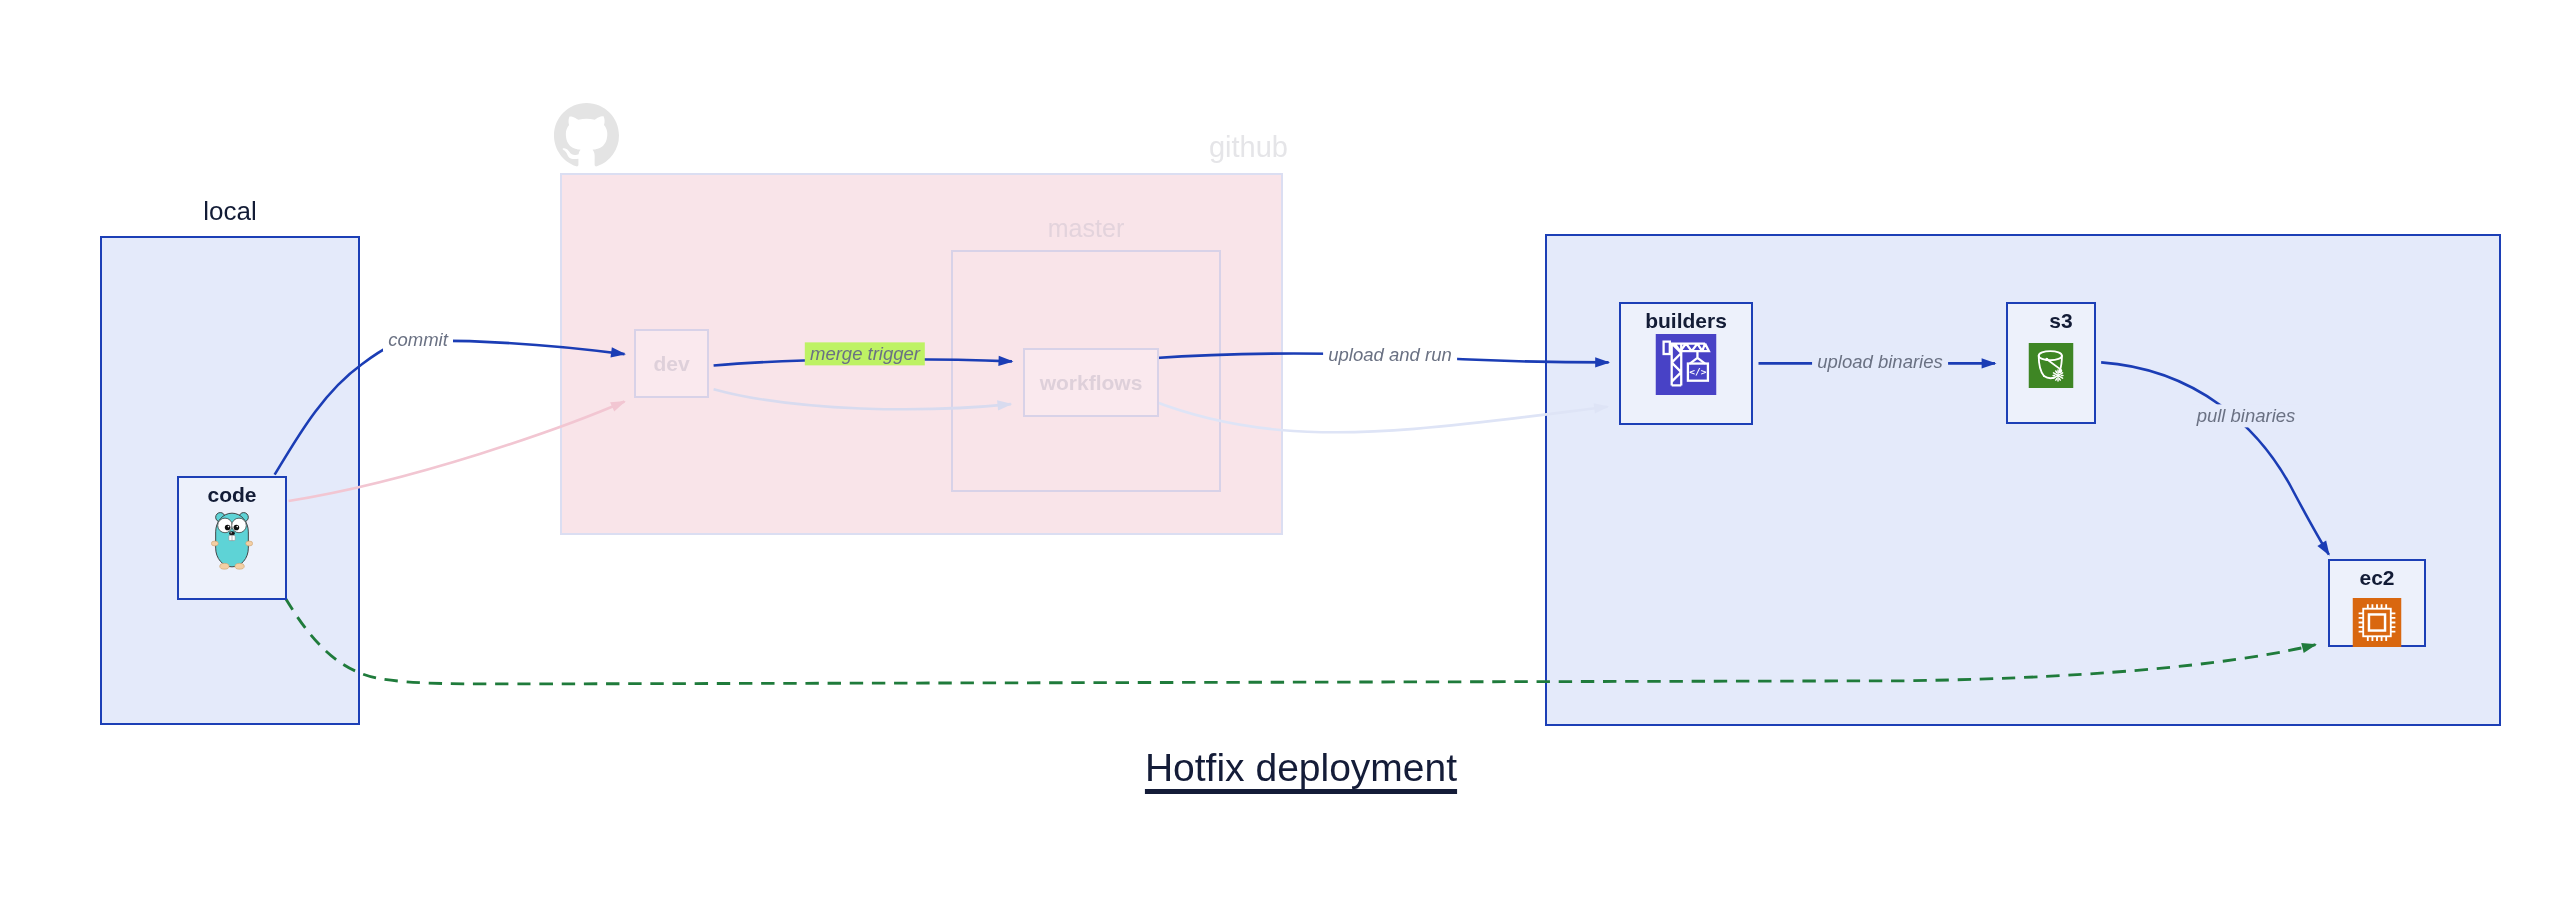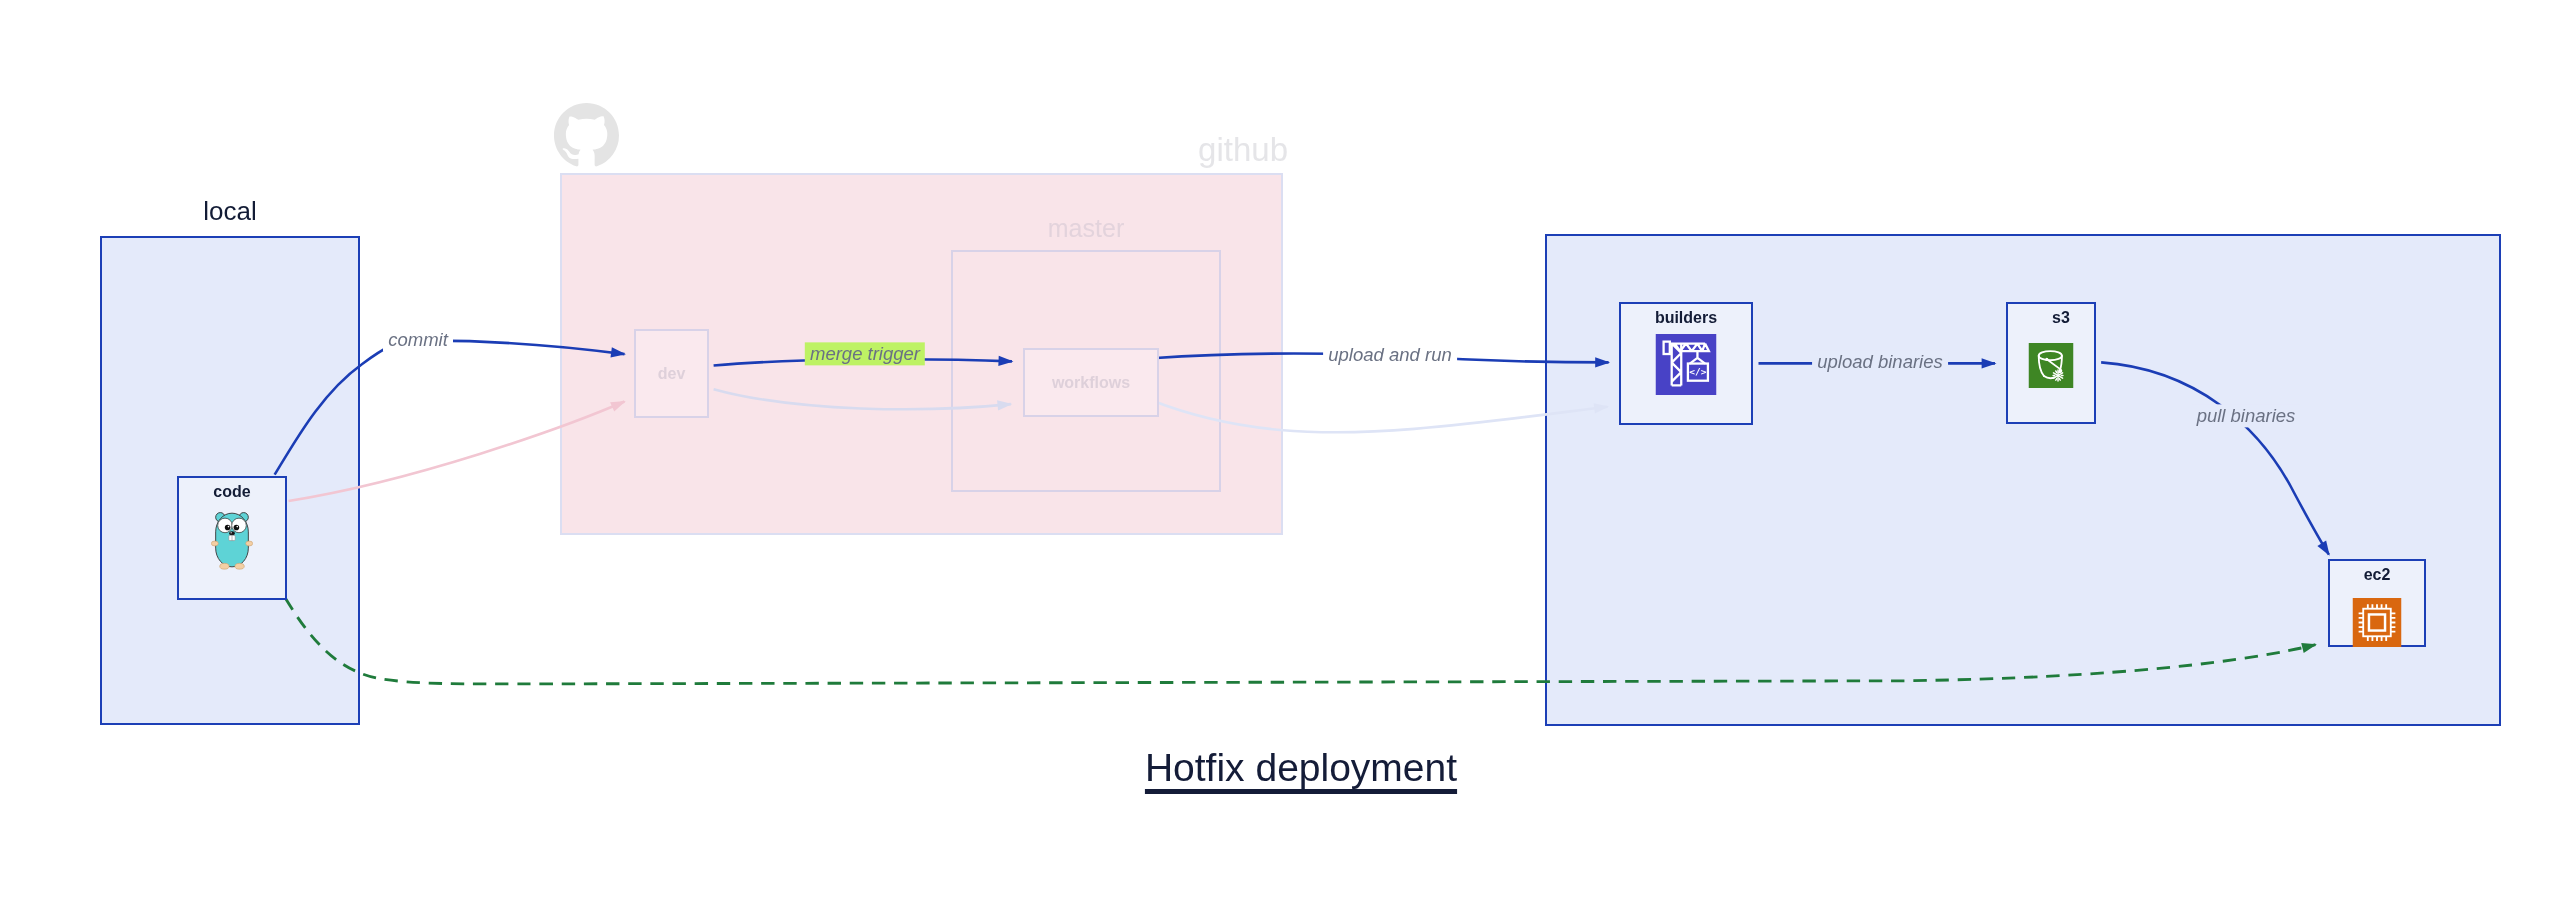--- a/index.html
+++ b/index.html
@@ -6,23 +6,23 @@
   .canvas{
     position:relative;width:2604px;height:902px;background:#ffffff;
     font-family:"Liberation Sans",sans-serif;overflow:hidden;
   }
   .group{position:absolute;box-sizing:border-box;}
   .group.blue{background:#e4eafa;border:2.6px solid #1c3fb6;}
   .group.pink{background:#f9e4e9;border:2.1px solid #dbdef2;}
   .group.inner{background:transparent;border:2.1px solid #d8d2e8;}
   .glabel{position:absolute;font-size:26px;color:#131c36;text-align:center;line-height:1.1;white-space:nowrap;}
   .glabel.faded-pink{color:#e3d3dc;font-size:25px;}
-  .glabel.watermark{color:#e5e5e8;font-size:33px;text-align:right;}
+  .glabel.watermark{color:#e5e5e8;font-size:29px;text-align:right;}
   .node{position:absolute;box-sizing:border-box;background:#edf1fb;border:2.6px solid #1c3fb6;}
-  .node .nlabel{display:block;text-align:center;font-weight:bold;font-size:16px;color:#131c36;padding-top:5.2px;}
+  .node .nlabel{display:block;text-align:center;font-weight:bold;font-size:21px;color:#131c36;padding-top:5.2px;}
   .node.faded{background:#fae9ee;border-color:#d8d2e8;display:flex;align-items:center;justify-content:center;}
   .node.faded .nlabel{padding:0;color:#ded0da;}
   .icon{position:absolute;left:50%;transform:translateX(-50%);}
   .edges{position:absolute;left:0;top:0;pointer-events:none;}
   .edge-label{
     position:absolute;transform:translate(-50%,-50%);
     font-style:italic;font-size:18.5px;color:#6a7183;
     padding:1px 5.2px;white-space:nowrap;line-height:1.15;
   }
   .bg-white{background:#ffffff;}
@@ -110,21 +110,21 @@
       </g>
       <g fill="#f3cfa4" stroke="#c9a06d" stroke-width="1">
         <ellipse cx="6.5" cy="57" rx="6" ry="4.2"></ellipse>
         <ellipse cx="65.5" cy="57" rx="6" ry="4.2"></ellipse>
         <ellipse cx="23" cy="96" rx="8" ry="5"></ellipse>
         <ellipse cx="49" cy="96" rx="8" ry="5"></ellipse>
       </g>
     </svg>
   </div>
 
-  <div class="node faded" style="left:634px;top:329px;width:75px;height:89px;">
+  <div class="node faded" style="left:634px;top:329px;width:75px;height:69px;">
     <span class="nlabel">dev</span>
   </div>
 
   <div class="node faded" style="left:1023px;top:348px;width:136px;height:69px;">
     <span class="nlabel">workflows</span>
   </div>
 
   <div class="node" style="left:1619px;top:302px;width:134px;height:123px;">
     <span class="nlabel">builders</span>
     <svg class="icon" viewBox="0 0 64 64" style="top:30px;width:61px;height:61px;">

